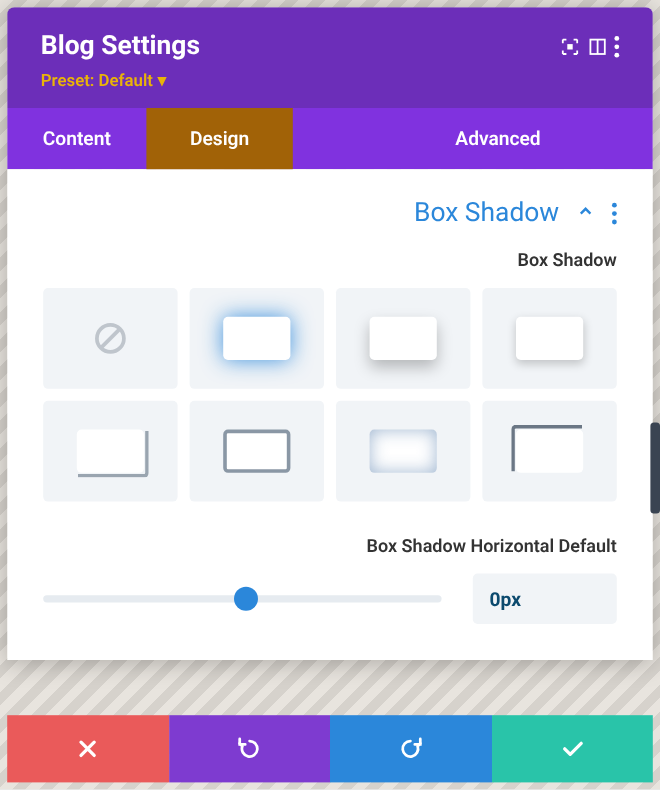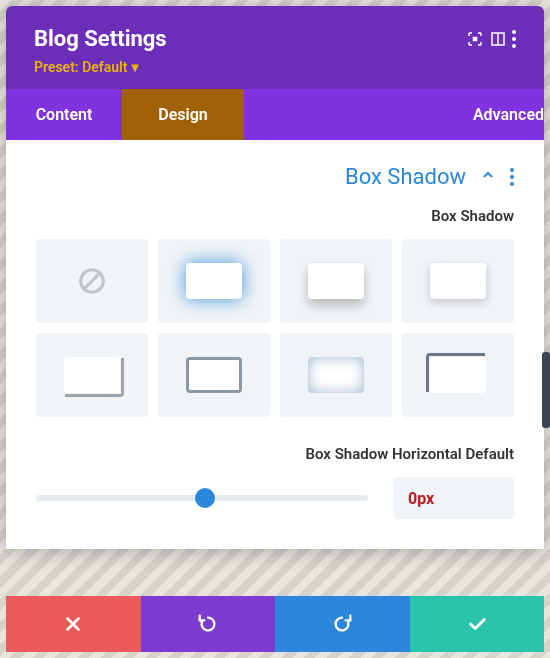--- a/index.html
+++ b/index.html
@@ -12,21 +12,21 @@
 .hicon { width: 18px; height: 18px; display: flex; align-items: center; justify-content: center; cursor: pointer; }
 .hicon svg { width: 18px; height: 18px; }
 .dots { display: flex; flex-direction: column; gap: 3px; cursor: pointer; }
 .dots span { width: 4px; height: 4px; border-radius: 2px; background: #fff; }
 .preset { margin-top: 8px; font-size: 14px; font-weight: 600; color: #eab308; cursor: pointer; }
 .preset .caret { display:inline-block; margin-left:4px; }
 .tabs { display: flex; background: #8032df; }
 .tab { color: #fff; padding: 16px 0; font-size: 16px; font-weight: 600; cursor: pointer; text-align: center; }
 .tab.content { width: 116px; }
 .tab.design { width: 122px; background: #a16207; }
-.tab.advanced { flex: 1; text-align: right; padding-left: 42px; }
+.tab.advanced { flex: 1; text-align: center; padding-left: 42px; }
 .body { background: #fff; padding: 24px 0 0; text-align: right; }
 .section-head { display: flex; align-items: center; padding: 0 30px 18px; }
 .section-title { color: #2b87da; font-size: 22px; font-weight: 400; flex: 1; }
 .sh-icon { color: #2b87da; cursor: pointer; margin-left: 14px; }
 .vd { display: flex; flex-direction: column; gap: 3px; margin-left: 14px; cursor: pointer; }
 .vd span { width: 4px; height: 4px; border-radius: 2px; background: #2b87da; }
 .field-label { font-size: 15px; font-weight: 600; color: #333; padding: 0 30px 14px; }
 .grid { display: grid; grid-template-columns: repeat(4, 1fr); gap: 10px; padding: 0 30px 28px; }
 .opt { background: #f1f4f7; height: 84px; border-radius: 4px; display: flex; align-items: center; justify-content: center; cursor: pointer; }
 .rect { width: 56px; height: 36px; background: #fff; border-radius: 4px; }
@@ -37,21 +37,21 @@
 .opt.s5 { position: relative; }
 .opt.s5 .rect { position: relative; }
 .opt.s5 .rect::after { content:""; position:absolute; right:-4px; bottom:-4px; width:56px; height:36px; border-right:3px solid #9aa5b0; border-bottom:3px solid #9aa5b0; border-radius:0 0 4px 0; }
 .opt.s6 .rect { border: 3px solid #8a97a5; }
 .opt.s7 .rect { box-shadow: inset 0 0 14px rgba(40,90,150,0.45); }
 .opt.s8 .rect { position: relative; }
 .opt.s8 .rect::before { content:""; position:absolute; left:-4px; top:-4px; width:56px; height:36px; border-left:3px solid #6b7785; border-top:3px solid #6b7785; border-radius:4px 0 0 0; }
 .slider-row { display: flex; align-items: center; padding: 0 30px 30px; gap: 26px; }
 .slider { flex: 1; height: 6px; background: #e6ebf0; border-radius: 3px; position: relative; }
 .slider-thumb { position: absolute; top: -7px; left: 48%; width: 20px; height: 20px; border-radius: 50%; background: #2b87da; cursor: pointer; }
-.valbox { width: 120px; height: 42px; background: #f1f4f7; border-radius: 4px; display: flex; align-items: center; padding: 0 14px; color: #b91c1c; font-size: 16px; font-weight: 700; }
+.valbox { width: 120px; height: 42px; background: #f1f4f7; border-radius: 4px; display: flex; align-items: center; padding: 0 14px; color: #0c4a6e; font-size: 16px; font-weight: 700; }
 .footer { display: flex; height: 56px; position: absolute; left: 6px; right: 6px; bottom: 6px; }
 .fbtn { flex: 1; display: flex; align-items: center; justify-content: center; cursor: pointer; }
 .fbtn svg { width: 22px; height: 22px; fill: #fff; }
 .fbtn.cancel { background: #ea5a5a; }
 .fbtn.undo { background: #7e3bd0; }
 .fbtn.redo { background: #2b87da; }
 .fbtn.save { background: #29c4a9; }
 .scroll-ind { position: absolute; right: 0; top: 352px; width: 8px; height: 76px; background: #3a4452; border-radius: 3px; }
 </style>
 </head>

